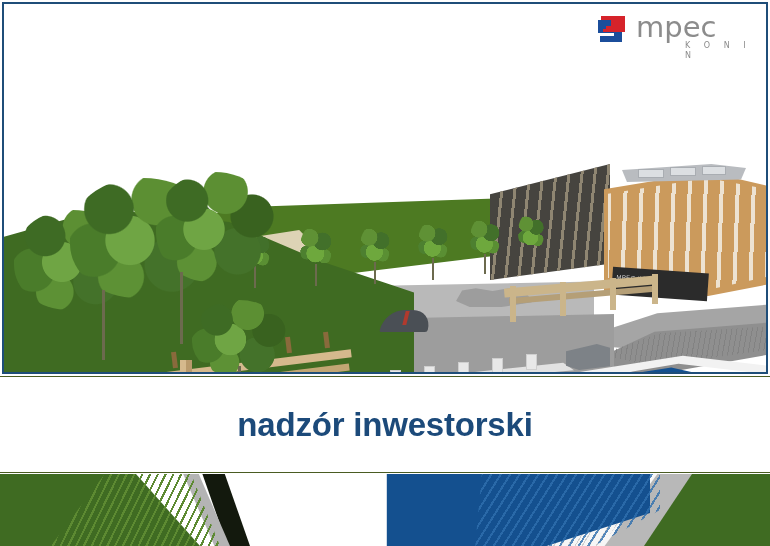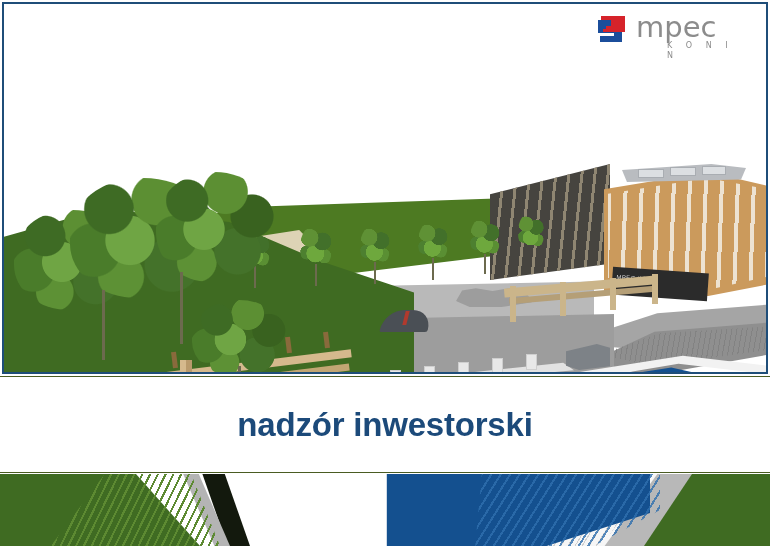--- a/index.html
+++ b/index.html
@@ -16,21 +16,21 @@
 
   
   #logo { position:absolute; right:14px; top:6px; width:160px; height:46px; }
   #logo-mark { position:absolute; left:0; top:2px; width:40px; height:38px; }
   #logo-word {
     position:absolute; left:44px; top:2px;
     font-size:29px; letter-spacing:0px; color:#8c8c8c;
     font-family:"DejaVu Sans", sans-serif; font-weight:400; line-height:30px;
   }
   #logo-sub {
-    position:absolute; left:75px; top:31px;
+    position:absolute; left:93px; top:31px;
     font-size:8px; letter-spacing:5.5px; color:#8c8c8c;
     font-family:"DejaVu Sans", sans-serif; line-height:10px;
   }
 
   
   #render {
     position:absolute; left:0; top:56px; width:762px; height:312px;
     background:#ffffff; overflow:hidden;
   }
   .lay { position:absolute; }

